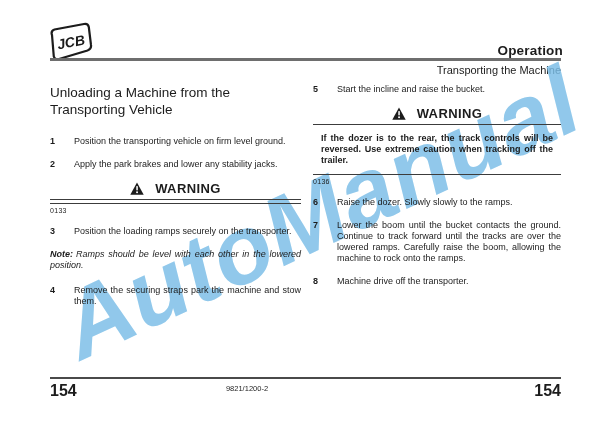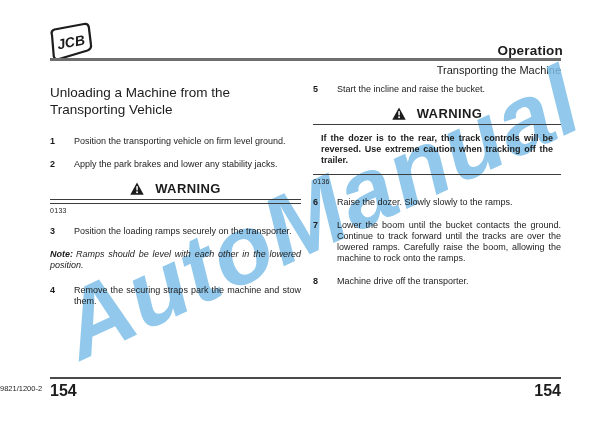--- a/index.html
+++ b/index.html
@@ -69,21 +69,21 @@
   .footer-rule{
     position:absolute;left:50px;top:377px;width:511px;height:1.5px;
     background:#4a4a4a;z-index:2;
   }
   .page-num{
     position:absolute;top:382px;font-size:16px;font-weight:bold;z-index:2;
   }
   .page-num.left{left:50px;}
   .page-num.right{right:51px;}
   .doc-ref{
-    position:absolute;top:384px;left:0;width:494px;text-align:left;
+    position:absolute;top:384px;left:0;width:494px;text-align:center;
     font-size:7.5px;z-index:2;
   }
 </style>
 </head>
 <body>
 
 <div class="page">
 
   <div class="logo-wrap">
     <svg width="52" height="40" viewBox="0 0 52 40">

